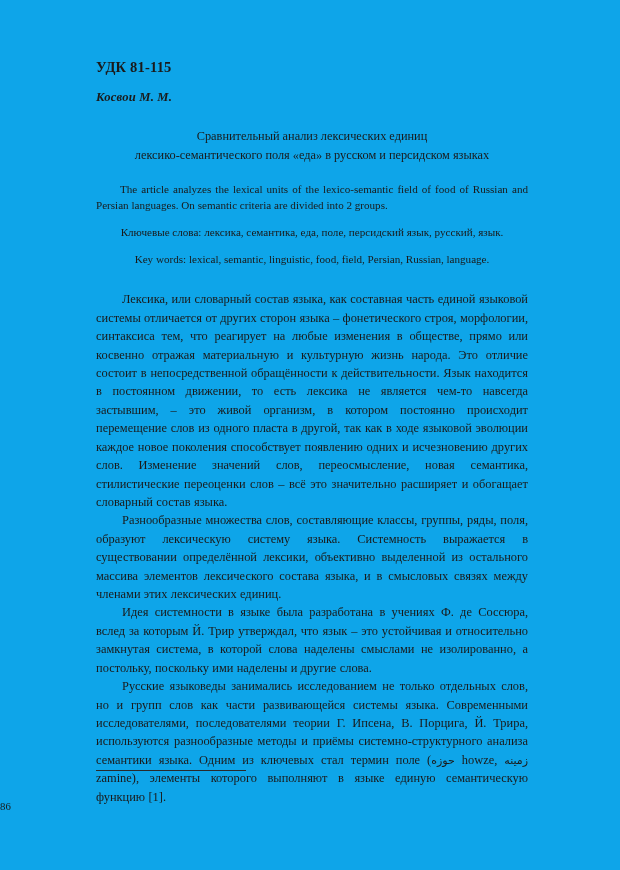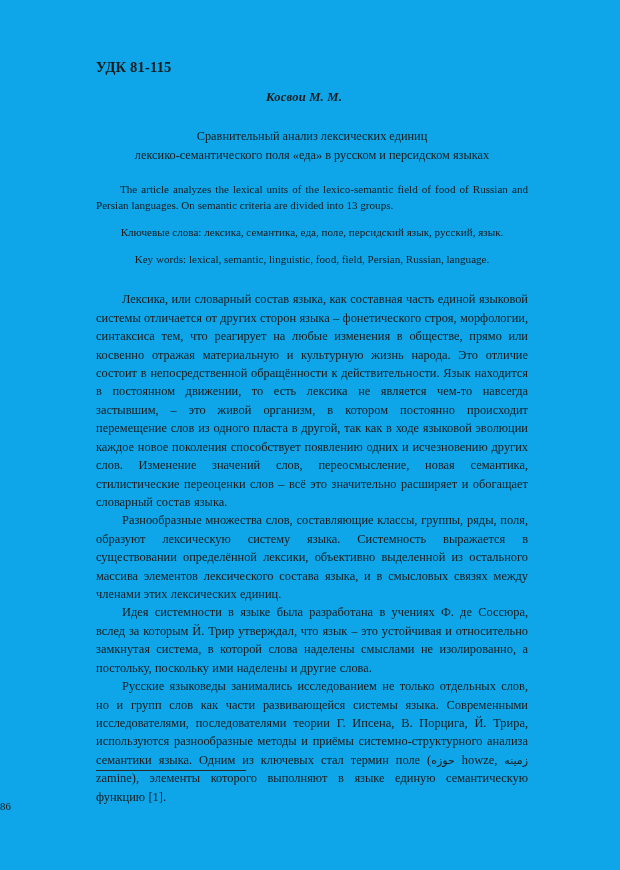--- a/index.html
+++ b/index.html
@@ -37,21 +37,21 @@
 
   .udk {
     font-size: 14.5px;
     font-weight: bold;
     letter-spacing: 0.2px;
     line-height: 1.1;
     margin: 0 0 14px 0;
   }
 
   .author-line {
-    text-align: center;
+    text-align: left;
     font-size: 12.6px;
     font-weight: bold;
     font-style: italic;
     letter-spacing: 0.2px;
     margin: 0 16px 22px 0;
   }
 
   .title-block {
     text-align: center;
     font-weight: normal;
@@ -136,21 +136,21 @@
     <div class="udk">УДК 81-115</div>
 
     <div class="author-line">Косвои М. М.</div>
 
     <div class="title-block">
       <span class="tline">Сравнительный анализ лексических единиц</span>
       <span class="tline">лексико-семантического поля «еда» в русском и персидском языках</span>
     </div>
 
 
-    <p class="abstract">The article analyzes the lexical units of the lexico-semantic field of food of Russian and Persian languages. On semantic criteria are divided into 13 groups.</p>
+    <p class="abstract">The article analyzes the lexical units of the lexico-semantic field of food of Russian and Persian languages. On semantic criteria are divided into 2 groups.</p>
 
     <p class="keywords">Ключевые слова: лексика, семантика, еда, поле, персидский язык, русский, язык.</p>
 
     <p class="keywords">Key words: lexical, semantic, linguistic, food, field, Persian, Russian, language.</p>
 
     <div class="body-gap"></div>
 
     <p class="bodypar">Лексика, или словарный состав языка, как составная часть единой языковой системы отличается от других сторон языка – фонетического строя, морфологии, синтаксиса тем, что реагирует на любые изменения в обществе, прямо или косвенно отражая материальную и культурную жизнь народа. Это отличие состоит в непосредственной обращённости к действительности. Язык находится в постоянном движении, то есть лексика не является чем-то навсегда застывшим, – это живой организм, в котором постоянно происходит перемещение слов из одного пласта в другой, так как в ходе языковой эволюции каждое новое поколения способствует появлению одних и исчезновению других слов. Изменение значений слов, переосмысление, новая семантика, стилистические переоценки слов – всё это значительно расширяет и обогащает словарный состав языка.</p>
 
     <p class="bodypar">Разнообразные множества слов, составляющие классы, группы, ряды, поля, образуют лексическую систему языка. Системность выражается в существовании определённой лексики, объективно выделенной из остального массива элементов лексического состава языка, и в смысловых связях между членами этих лексических единиц.</p>

